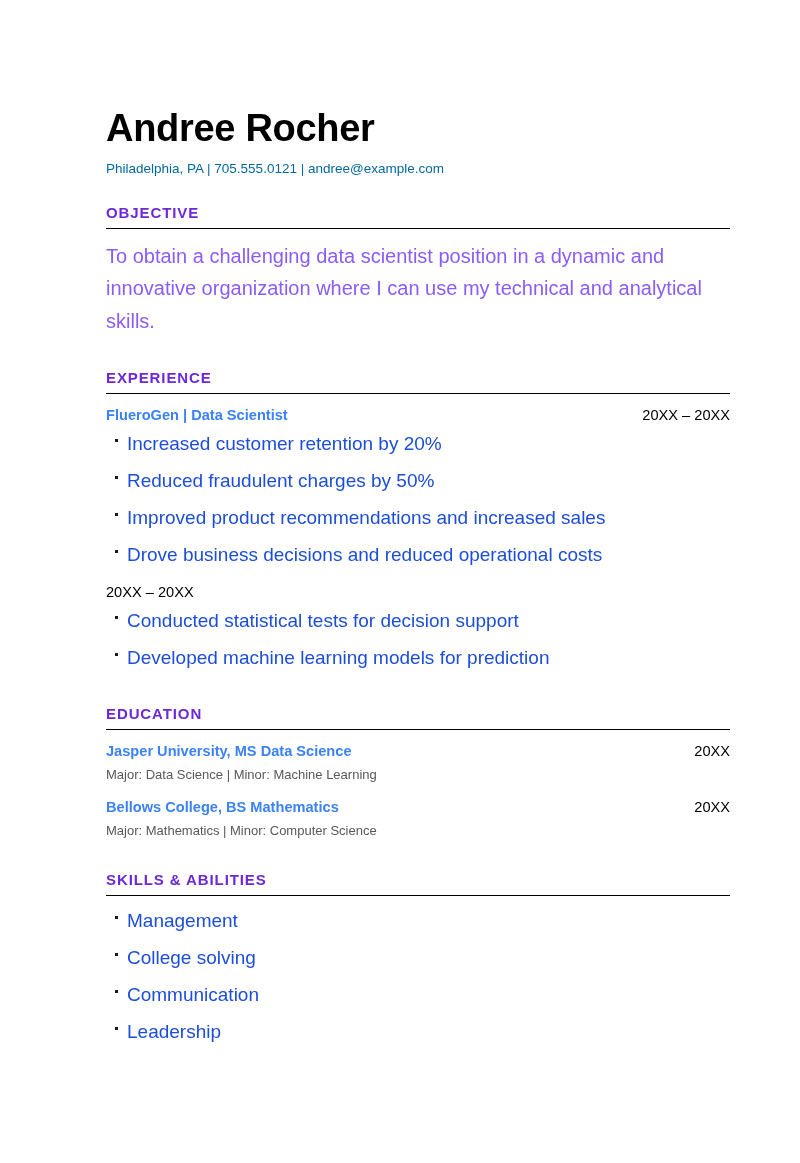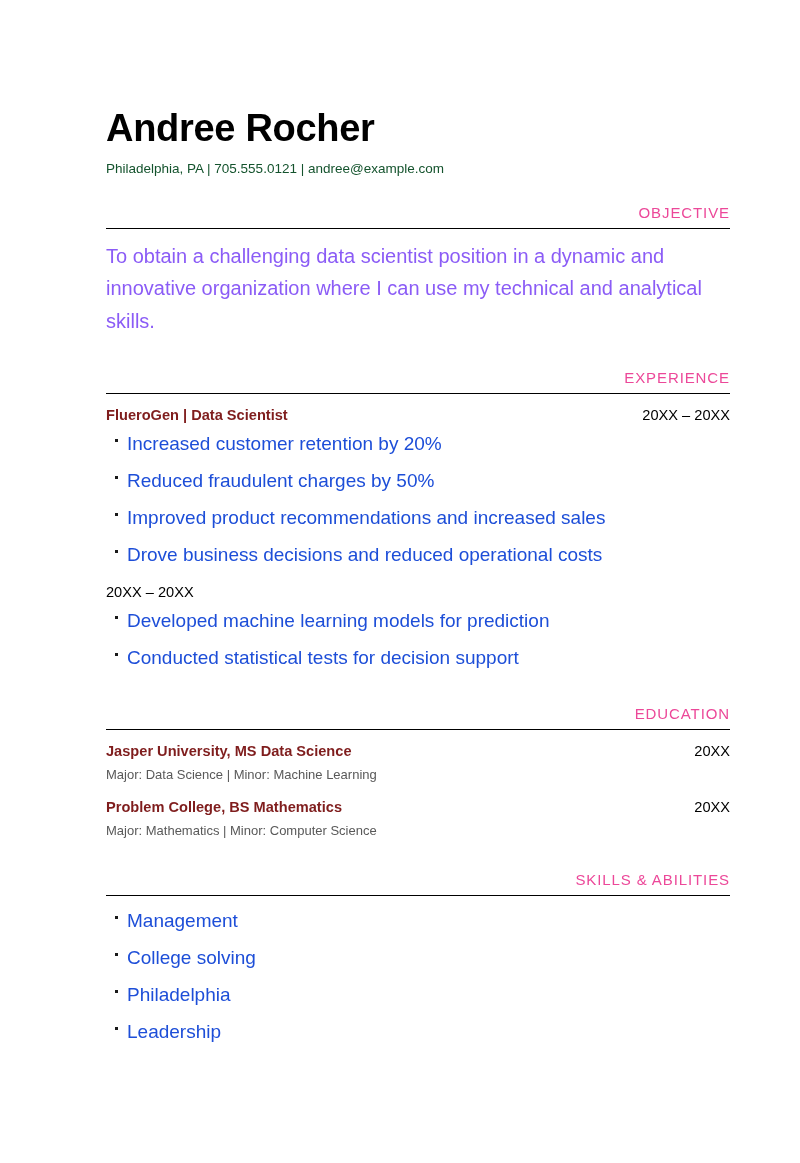--- a/index.html
+++ b/index.html
@@ -31,38 +31,37 @@
   .name {
     font-size: 38px;
     font-weight: bold;
     line-height: 1.06;
     letter-spacing: -0.3px;
     color: #000;
     margin: 0 0 12px 0;
   }
   .contact {
     font-size: 13.5px;
-    color: #14532d;
+    color: #0369a1;
     line-height: 1.3;
     margin: 0 0 26px 0;
   }
 
   
   .section {
     margin: 0 0 8px 0;
   }
   .section-heading {
     font-size: 15px;
-    font-weight: normal;
+    font-weight: bold;
     letter-spacing: 0.9px;
-    color: #ec4899;
+    color: #6d28d9;
     text-transform: uppercase;
     margin: 0 0 6px 0;
     line-height: 1.2;
-    text-align: right;
   }
   .rule {
     border: 0;
     border-top: 1.5px solid #000;
     margin: 0 0 11px 0;
     width: 100%;
   }
 
   .body-text {
     font-size: 20px;
@@ -72,21 +71,21 @@
   }
   .entry-row {
     display: flex;
     justify-content: space-between;
     align-items: baseline;
     gap: 16px;
   }
   .entry-title {
     font-size: 14.6px;
     font-weight: bold;
-    color: #7f1d1d;
+    color: #3b82f6;
     line-height: 1.5;
   }
   .entry-date {
     font-size: 14.6px;
     color: #000;
     line-height: 1.5;
     white-space: nowrap;
     flex: none;
   }
   .entry-sub {
@@ -160,56 +159,56 @@
           <li>Improved product recommendations and increased sales</li>
           <li>Drove business decisions and reduced operational costs</li>
         </ul>
       </div>
 
       <div class="exp-group">
         <div class="entry-row">
           <div class="entry-date">20XX – 20XX</div>
         </div>
         <ul class="bullets">
+          <li>Conducted statistical tests for decision support</li>
           <li>Developed machine learning models for prediction</li>
-          <li>Conducted statistical tests for decision support</li>
         </ul>
       </div>
     </div>
 
     <div class="gap-section"></div>
 
     <div class="section">
       <h2 class="section-heading">EDUCATION</h2>
       <hr class="rule">
 
       <div class="edu-group">
         <div class="entry-row">
           <div class="entry-title">Jasper University, MS Data Science</div>
           <div class="entry-date">20XX</div>
         </div>
         <div class="entry-sub">Major: Data Science | Minor: Machine Learning</div>
       </div>
 
       <div class="edu-group">
         <div class="entry-row">
-          <div class="entry-title">Problem College, BS Mathematics</div>
+          <div class="entry-title">Bellows College, BS Mathematics</div>
           <div class="entry-date">20XX</div>
         </div>
         <div class="entry-sub">Major: Mathematics | Minor: Computer Science</div>
       </div>
     </div>
 
     <div class="gap-section-sm"></div>
 
     <div class="section">
       <h2 class="section-heading">SKILLS &amp; ABILITIES</h2>
       <hr class="rule">
       <ul class="bullets">
         <li>Management</li>
         <li>College solving</li>
-        <li>Philadelphia</li>
+        <li>Communication</li>
         <li>Leadership</li>
       </ul>
     </div>
 
   </div>
 </div>
 
 </body></html>

